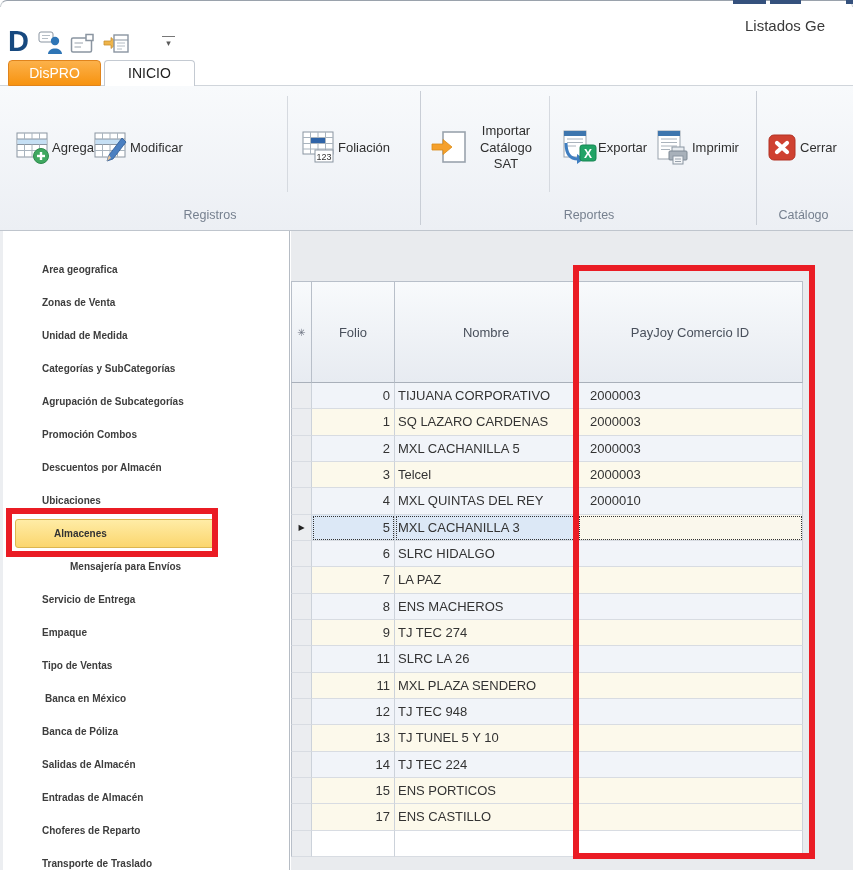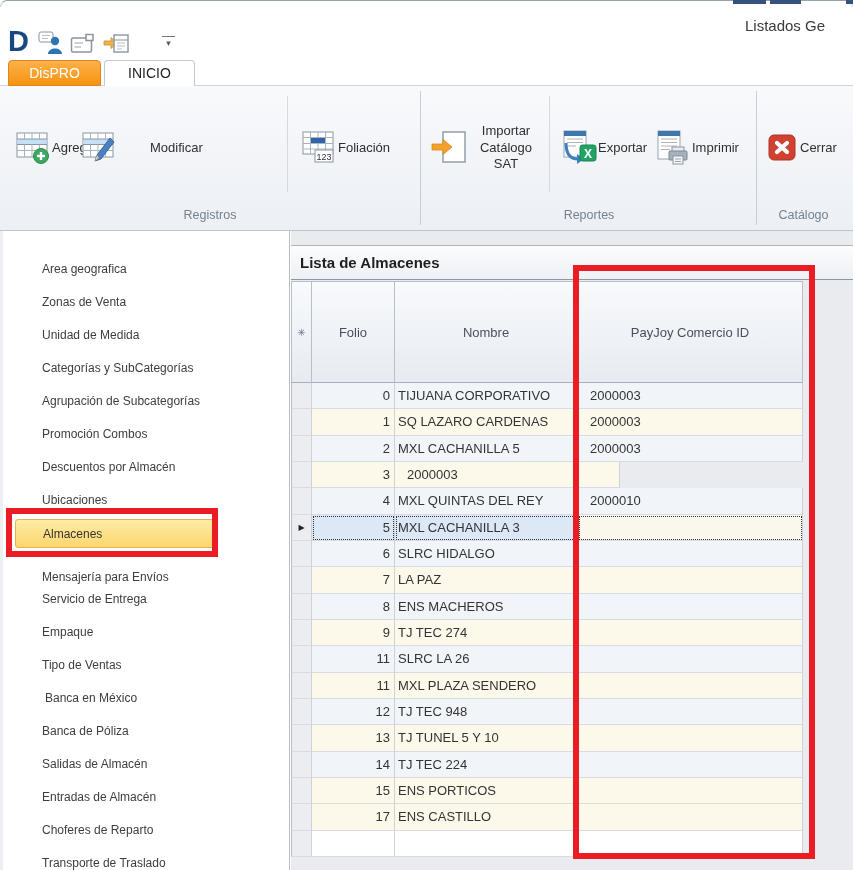--- a/index.html
+++ b/index.html
@@ -28,22 +28,22 @@
   .rb-btn{position:absolute;top:6px;height:112px;display:flex;flex-direction:row;align-items:center;cursor:default;}
   .rb-btn .ic{height:56px;display:flex;align-items:center;justify-content:center;}
   .rb-btn .lbl{font-size:13px;color:#2f2f2f;text-align:center;line-height:1.3;}
   .rb-sep-group{position:absolute;top:5px;height:134px;width:1px;background:#c9ced6;}
   .rb-sep-inner{position:absolute;top:10px;height:96px;width:1px;background:#d6dae0;}
   .rb-grouplbl{position:absolute;top:122px;font-size:12.5px;color:#76808f;text-align:center;}
   
   .sidebar{position:absolute;left:0;top:231px;width:290px;height:639px;background:#fff;box-sizing:border-box;
     border-right:1px solid #b6bcc4;border-left:3px solid #eceef1;}
   .side-item{position:absolute;left:0;width:287px;height:33px;line-height:33px;
-    padding-left:39px;box-sizing:border-box;font-size:12px;color:#3d3d3d;cursor:pointer;}
-  .side-item.selected{left:12px;width:202px;height:29px;line-height:28px;padding-left:27px;
+    padding-left:39px;box-sizing:border-box;font-size:10px;color:#3d3d3d;cursor:pointer;font-weight:bold;}
+  .side-item.selected{left:12px;width:202px;height:29px;line-height:28px;padding-left:38px;
     background:linear-gradient(#ffeca6,#fbd66e);border:1px solid #dcb64f;border-radius:3px;color:#333;}
   
   .panel{position:absolute;left:291px;top:231px;width:562px;height:639px;background:#e9ebee;}
   .panel-title{position:absolute;left:0;top:14px;width:562px;height:35px;box-sizing:border-box;
     background:linear-gradient(#fbfcfd,#eef1f5);border-top:1px solid #b0b6bf;border-bottom:1px solid #8f97a1;
     font-size:15px;font-weight:bold;color:#1f1f1f;line-height:33px;padding-left:9px;}
   .grid{position:absolute;left:0;top:50px;width:562px;height:589px;overflow:hidden;}
   .grid-header{display:flex;height:102px;}
   .gh-cell{box-sizing:border-box;background:linear-gradient(#f8fafc,#e7ebf1);
     border-right:1px solid #b8bfc9;border-bottom:1px solid #a9b0ba;border-top:1px solid #b8bfc9;
@@ -131,21 +131,21 @@
           <line x1="18" y1="14.5" x2="18" y2="27" stroke="#a9b4be"></line>
           <line x1="25.5" y1="14.5" x2="25.5" y2="27" stroke="#a9b4be"></line>
           <circle cx="27" cy="26" r="7.5" fill="#3fa860" stroke="#2e8a4c"></circle>
           <line x1="27" y1="22" x2="27" y2="30" stroke="#fff" stroke-width="2.4"></line>
           <line x1="23" y1="26" x2="31" y2="26" stroke="#fff" stroke-width="2.4"></line>
         </svg>
       </span>
       <span class="lbl">Agregar</span>
     </div>
 
-    <div class="rb-btn" style="left:80px;width:86px;gap:32px;">
+    <div class="rb-btn" style="left:92px;width:86px;">
       <span class="ic">
         <svg width="38" height="36" viewBox="0 0 38 36">
           <rect x="3" y="3" width="30" height="24" fill="#fff" stroke="#8a95a1"></rect>
           <rect x="3.5" y="9" width="29" height="5.5" fill="#c5dff4"></rect>
           <line x1="3" y1="9" x2="33" y2="9" stroke="#8a95a1"></line>
           <line x1="3" y1="14.5" x2="33" y2="14.5" stroke="#8a95a1"></line>
           <line x1="3" y1="20.5" x2="33" y2="20.5" stroke="#a9b4be"></line>
           <line x1="10.5" y1="3" x2="10.5" y2="9" stroke="#a9b4be"></line>
           <line x1="18" y1="3" x2="18" y2="9" stroke="#a9b4be"></line>
           <line x1="25.5" y1="3" x2="25.5" y2="9" stroke="#a9b4be"></line>
@@ -255,35 +255,34 @@
     <div id="sidebar-list">
         <div class="side-item" style="top: 22px;">Area geografica</div>
         <div class="side-item" style="top: 55px;">Zonas de Venta</div>
         <div class="side-item" style="top: 88px;">Unidad de Medida</div>
         <div class="side-item" style="top: 121px;">Categorías y SubCategorías</div>
         <div class="side-item" style="top: 154px;">Agrupación de Subcategorías</div>
         <div class="side-item" style="top: 187px;">Promoción Combos</div>
         <div class="side-item" style="top: 220px;">Descuentos por Almacén</div>
         <div class="side-item" style="top: 253px;">Ubicaciones</div>
         <div class="side-item selected" style="top: 288px;">Almacenes</div>
-        <div class="side-item" style="top: 330px;">Mensajería para Envíos</div>
+        <div class="side-item" style="top: 319px; margin-left: 28px;">Mensajería para Envíos</div>
         <div class="side-item" style="top: 352px;">Servicio de Entrega</div>
         <div class="side-item" style="top: 385px;">Empaque</div>
         <div class="side-item" style="top: 418px;">Tipo de Ventas</div>
         <div class="side-item" style="top: 451px; padding-left: 42px;">Banca en México</div>
         <div class="side-item" style="top: 484px;">Banca de Póliza</div>
         <div class="side-item" style="top: 517px;">Salidas de Almacén</div>
         <div class="side-item" style="top: 550px;">Entradas de Almacén</div>
         <div class="side-item" style="top: 583px;">Choferes de Reparto</div>
         <div class="side-item" style="top: 616px;">Transporte de Traslado</div>
       </div>
   </div>
 
   <div class="panel">
-    <div class="panel-title">Lista de Almacenes</div>
     <div class="grid">
       <div class="grid-header">
         <div class="gh-cell first" style="width:21px;">✳</div>
         <div class="gh-cell" style="width:83px;">Folio</div>
         <div class="gh-cell" style="width:183px;">Nombre</div>
         <div class="gh-cell" style="width:225px;">PayJoy Comercio ID</div>
       </div>
       <div id="grid-rows">
           <div class="grid-row row-even">
             <div class="g-cell g-ind"></div>
@@ -299,20 +298,21 @@
           </div>
           <div class="grid-row row-even">
             <div class="g-cell g-ind"></div>
             <div class="g-cell g-folio">2</div>
             <div class="g-cell g-nombre">MXL CACHANILLA 5</div>
             <div class="g-cell g-payjoy">2000003</div>
           </div>
           <div class="grid-row row-odd">
             <div class="g-cell g-ind"></div>
             <div class="g-cell g-folio">3</div>
+            <div class="g-cell g-nombre">Telcel</div>
             <div class="g-cell g-payjoy">2000003</div>
           </div>
           <div class="grid-row row-even">
             <div class="g-cell g-ind"></div>
             <div class="g-cell g-folio">4</div>
             <div class="g-cell g-nombre">MXL QUINTAS DEL REY</div>
             <div class="g-cell g-payjoy">2000010</div>
           </div>
           <div class="grid-row row-odd row-sel">
             <div class="g-cell g-ind">▶</div>

